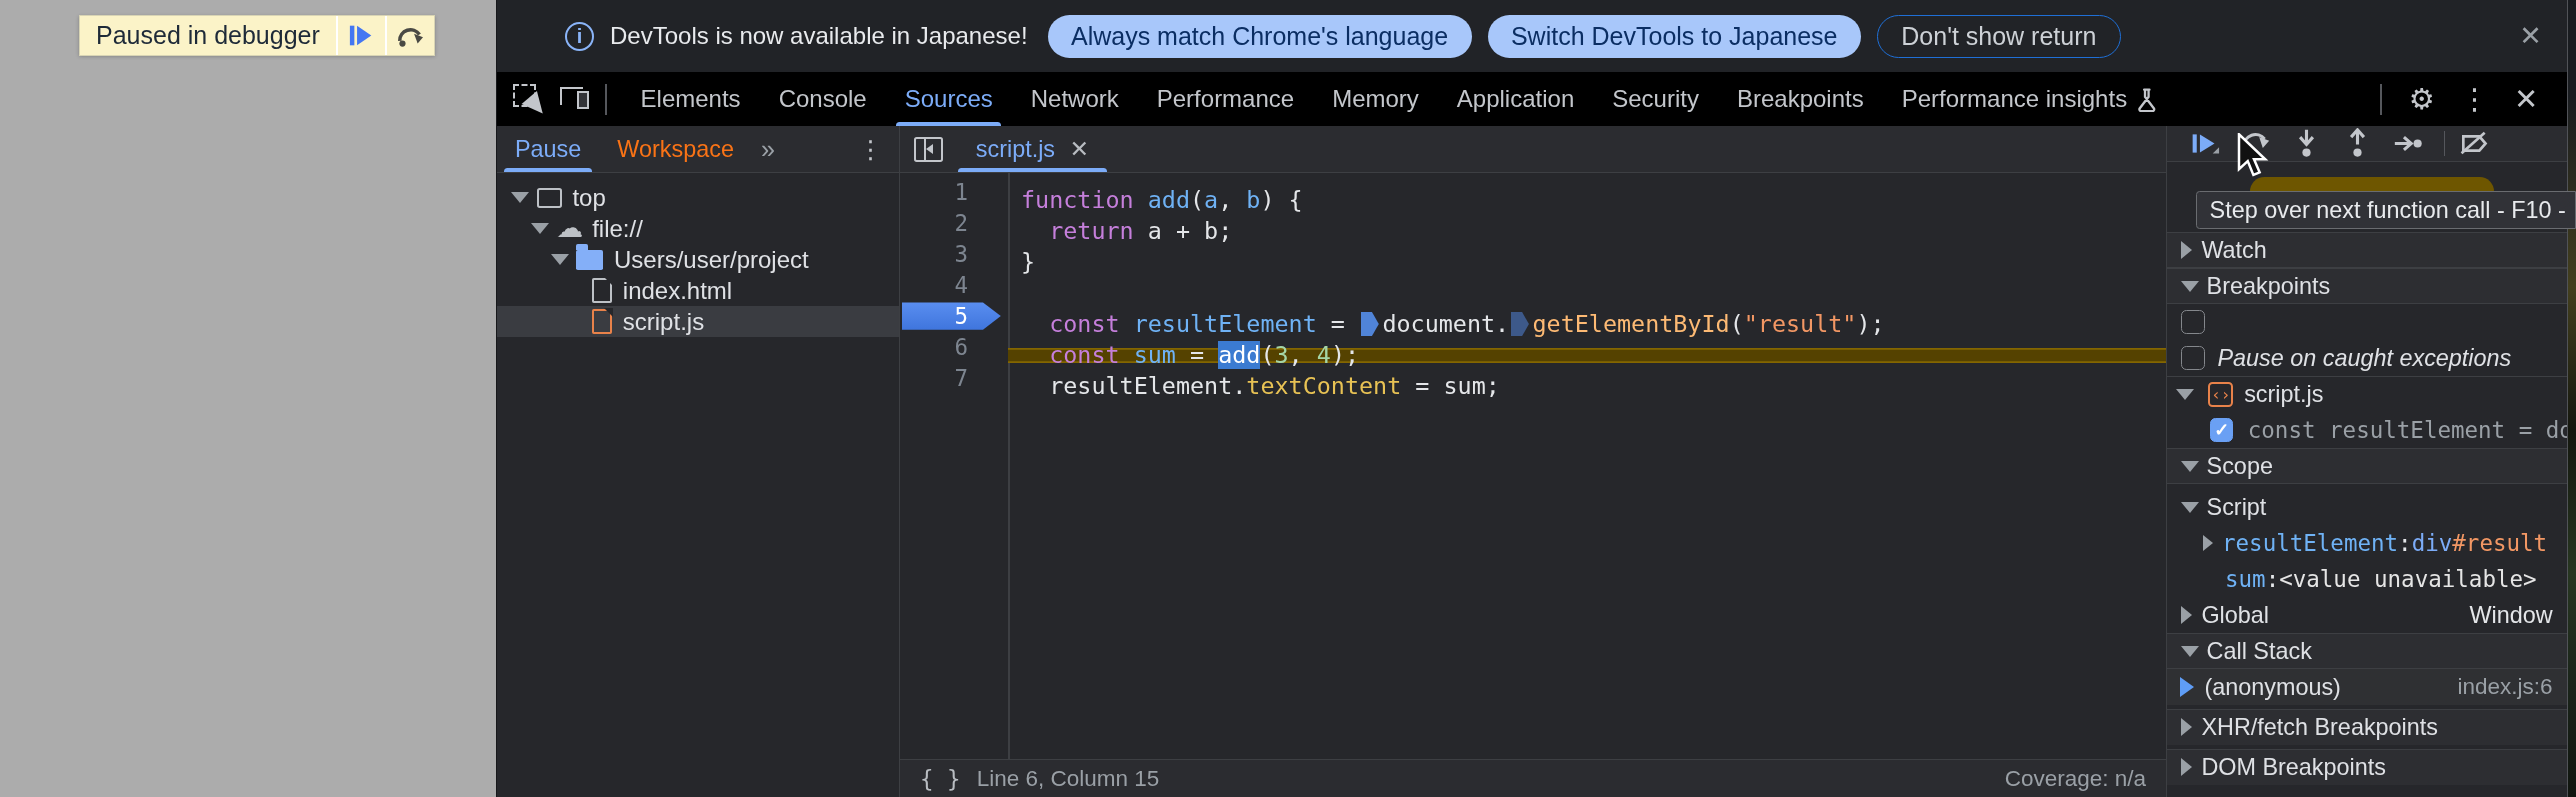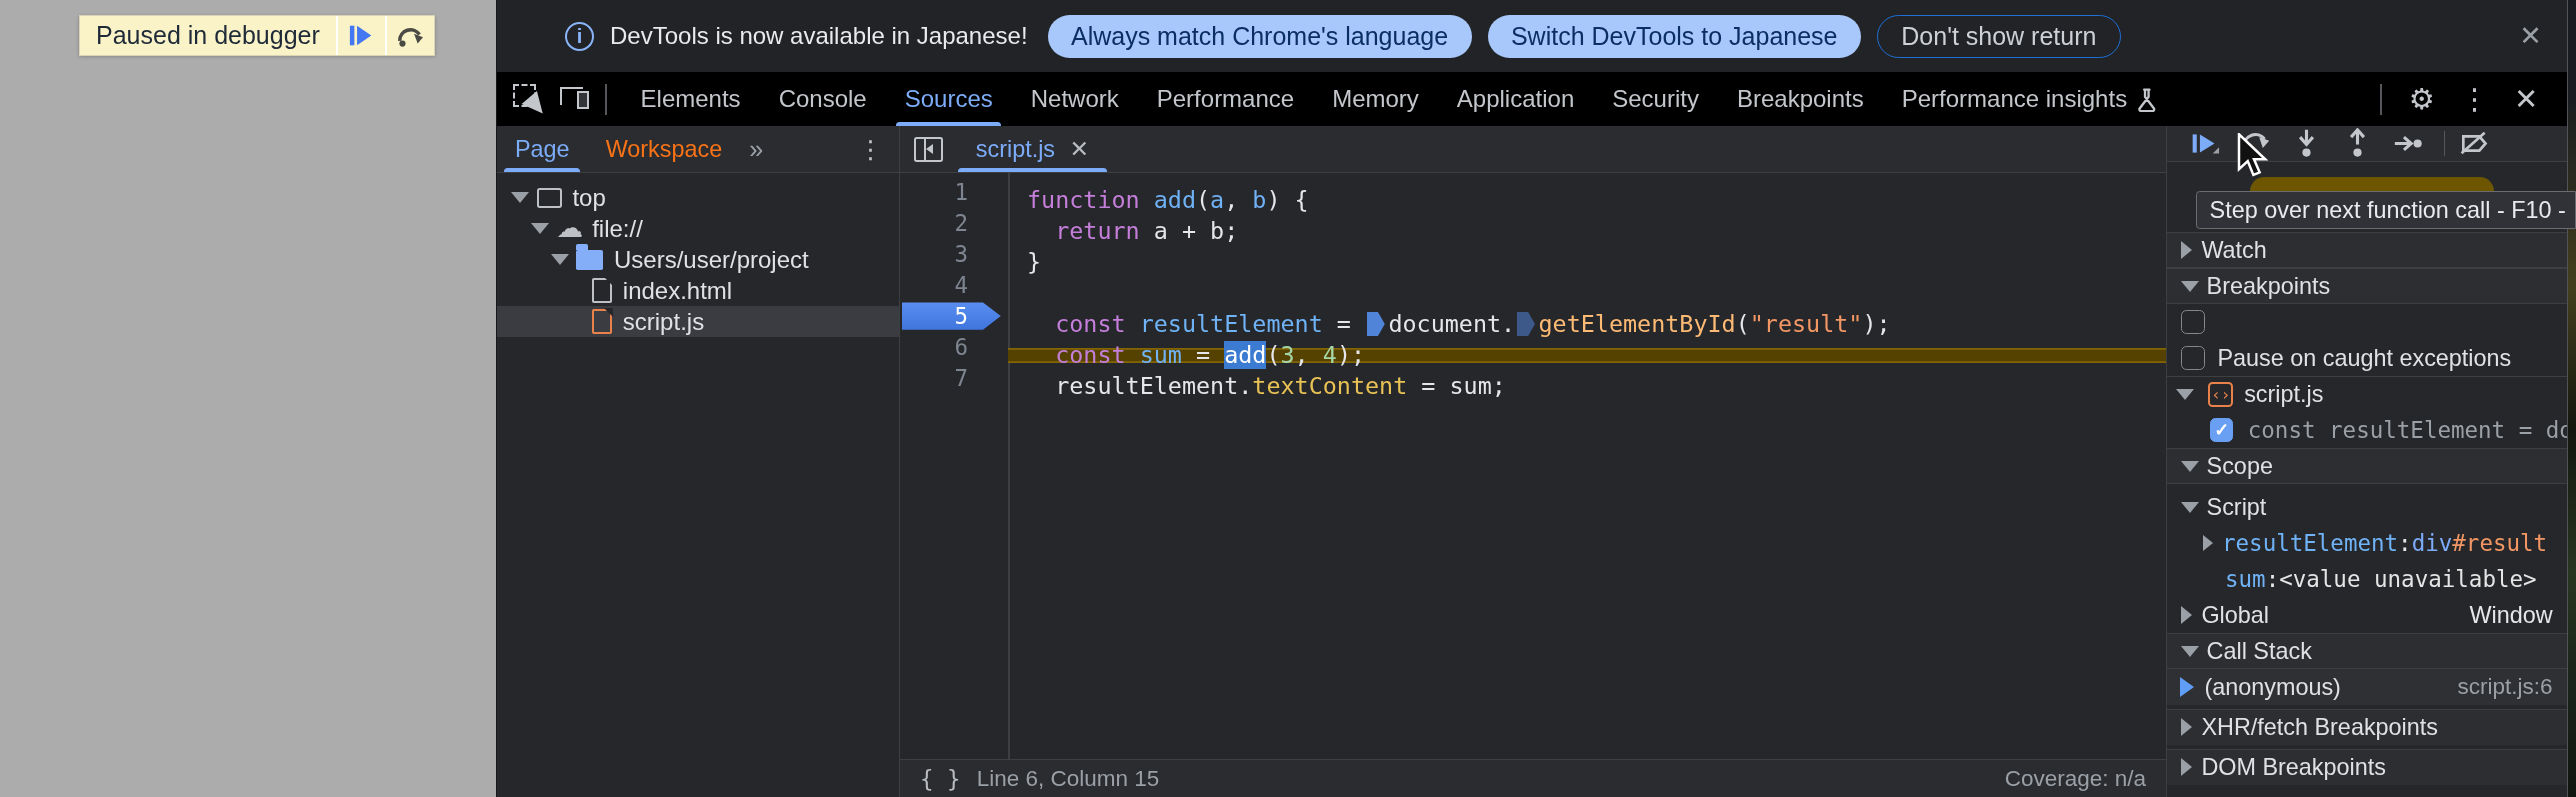--- a/index.html
+++ b/index.html
@@ -76,21 +76,21 @@
   .ed-tab::after{content:"";position:absolute;bottom:0;left:0;right:0;height:4.5px;background:#7cacf8;border-radius:3.6px 3.6px 0 0;}
   .ed-tab .x{color:#b8bcc1;margin-left:14.4px;font-size:23.4px;}
 
   .code{flex:1;position:relative;font-family:"DejaVu Sans Mono",monospace;font-size:23.4px;padding-top:3.6px;overflow:hidden;}
   .gutter-divider{position:absolute;left:108px;top:0;bottom:0;width:1.8px;background:#3d3f43;}
   .cline{height:31px;display:flex;align-items:stretch;position:relative;}
   .gut{width:108px;flex:none;display:flex;align-items:center;justify-content:flex-end;padding-right:40px;color:#7d8590;font-size:22.5px;position:relative;}
   .gut .num{position:relative;z-index:2;}
   .bp-marker{position:absolute;left:1.8px;top:1.8px;bottom:1.8px;width:99px;background:linear-gradient(#5a8ef0,#3f75dd);clip-path:polygon(0 0,82% 0,100% 50%,82% 100%,0 100%);z-index:1;}
   .gut.bp{color:#ffffff;}
-  .src{flex:1;display:flex;align-items:center;padding-left:19px;white-space:pre;margin-top:16px;}
+  .src{flex:1;display:flex;align-items:center;padding-left:13px;white-space:pre;margin-top:16px;}
   .src.exec{background:#554200;box-shadow:inset 0 1.8px 0 rgba(255,196,0,.28), inset 0 -1.8px 0 rgba(255,196,0,.28);}
   .tok-kw{color:#c57fdb;} .tok-def{color:#6fb2f5;} .tok-fn{color:#fdba74;} .tok-prop{color:#e8c254;}
   .tok-str{color:#f29764;} .tok-num{color:#a5d6a7;} .tok-pln{color:#e4e6e9;}
   .tok-sel{background:#3b7bd1;color:#ffffff;}
   .inline-marker{display:inline-block;width:18px;height:24px;background:#5084d8;clip-path:polygon(0 0,62% 0,100% 50%,62% 100%,0 100%);vertical-align:middle;margin:0 3.6px 0 1.8px;}
   .inline-marker.candidate{opacity:.55;}
 
   .statusbar{height:38px;background:#2b2c30;border-top:0.9px solid #3d3f43;display:flex;align-items:center;font-size:22.5px;color:#9aa0a6;padding:0 20px;flex:none;}
   .brace-ic{font-family:"DejaVu Sans Mono",monospace;font-size:22.5px;color:#b8bcc1;margin-right:16px;cursor:pointer;}
   .coverage{margin-left:auto;}
@@ -183,21 +183,21 @@
       <div class="icon-btn">⚙</div>
       <div class="icon-btn">⋮</div>
       <div class="icon-btn">✕</div>
     </div>
   </div>
 
   <div class="content">
 
     <div class="navigator">
       <div class="nav-tabbar">
-        <div class="nav-tab active">Page</div>
+        <div class="nav-tab active">Pause</div>
         <div class="nav-tab">Workspace</div>
         <div class="chev">»</div>
         <div class="nav-menu">⋮</div>
       </div>
       <div class="tree">
         <div class="trow i1">
           <div class="caret down"></div>
           <div class="frame-ic"></div>
           <span>top</span>
         </div>
@@ -335,21 +335,21 @@
       </div>
 
       <div class="sec-header">
         <div class="caret down"></div>
         <span>Breakpoints</span>
       </div>
 
       <div class="row" style="padding-left:14.4px;">
         <div class="checkbox"></div>
       </div>
-      <div class="row" style="padding-left:14.4px;">
+      <div class="row" style="padding-left:14.4px;font-style:italic;">
         <div class="checkbox"></div>
         <span style="margin-left:12.6px;">Pause on caught exceptions</span>
       </div>
 
       <div class="row" style="border-top:0.9px solid #3d3f43;padding-left:9px;">
         <div class="caret down"></div>
         <div class="snippet-ic">‹›</div>
         <span>script.js</span>
       </div>
       <div class="row" style="padding-left:43px;">
@@ -385,21 +385,21 @@
         <span class="right-val">Window</span>
       </div>
 
       <div class="sec-header">
         <div class="caret down"></div>
         <span>Call Stack</span>
       </div>
       <div class="row frame-row">
         <div class="frame-arrow"></div>
         <span>(anonymous)</span>
-        <span class="loc">script.js:6</span>
+        <span class="loc">index.js:6</span>
       </div>
 
       <div class="sec-header noline-b" style="margin-top:3.6px;">
         <div class="caret right"></div>
         <span>XHR/fetch Breakpoints</span>
       </div>
       <div class="sec-header noline-b" style="margin-top:3.6px;">
         <div class="caret right"></div>
         <span>DOM Breakpoints</span>
       </div>

